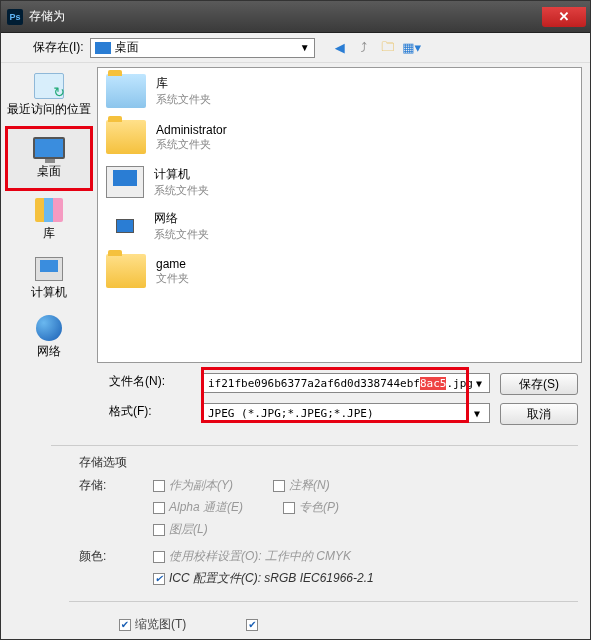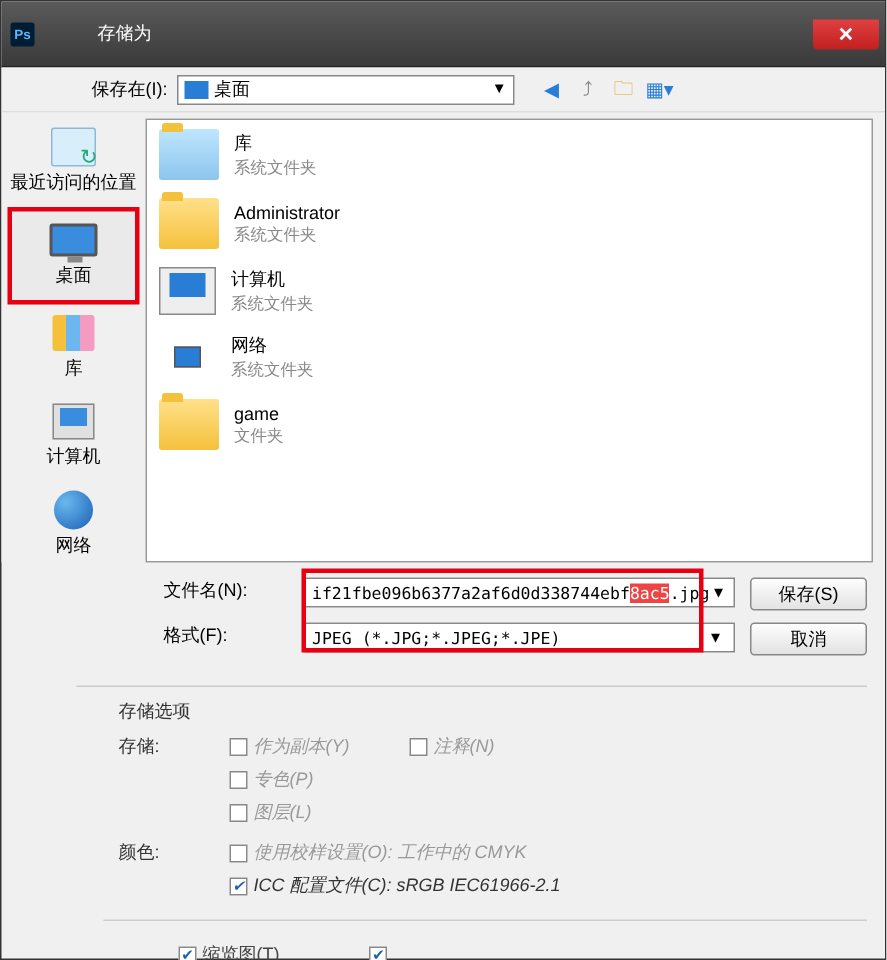--- a/index.html
+++ b/index.html
@@ -1,22 +1,22 @@
 <!DOCTYPE html>
 <html><head>
 <meta charset="utf-8">
 <style>
 * { box-sizing: border-box; margin: 0; padding: 0; }
 body { font-family: "Microsoft YaHei", Tahoma, sans-serif; font-size: 12px; background: #fff; width: 591px; height: 640px; overflow: hidden; }
 .window { width: 591px; height: 640px; border: 1px solid #333; background: #f0f0f0; }
-.titlebar { height: 44px; background: linear-gradient(#5a5a5a, #3a3a3a); color: #fff; display: flex; align-items: center; padding-left: 6px; border-bottom: 1px solid #222; gap: 36px; }
+.titlebar { height: 32px; background: linear-gradient(#5a5a5a, #3a3a3a); color: #fff; display: flex; align-items: center; padding-left: 6px; border-bottom: 1px solid #222; }
 .titlebar .ps-icon { width: 16px; height: 16px; background: #001d33; color: #5fb5f6; font-size: 9px; font-weight: bold; display: flex; align-items: center; justify-content: center; border-radius: 2px; margin-right: 6px; }
 .titlebar .title { flex: 1; font-size: 12px; }
 .titlebar .close-btn { width: 44px; height: 20px; margin-right: 4px; background: linear-gradient(#e04040, #c02020); color: #fff; display: flex; align-items: center; justify-content: center; border-radius: 0 0 3px 3px; font-size: 13px; font-weight: bold; }
-.toolbar { height: 30px; display: flex; align-items: center; padding: 0 8px 0 60px; gap: 6px; background: #f0f0f0; border-bottom: 1px solid #ddd; }
+.toolbar { height: 30px; display: flex; align-items: center; padding: 0 8px 0 32px; gap: 6px; background: #f0f0f0; border-bottom: 1px solid #ddd; }
 .toolbar .label { font-size: 12px; }
 .toolbar .path-dd { flex: 1; max-width: 225px; height: 20px; border: 1px solid #888; background: #fff; display: flex; align-items: center; padding: 0 4px; }
 .toolbar .path-dd .desktop-ico { width: 16px; height: 12px; background: #2a7dd4; margin-right: 4px; }
 .toolbar .path-dd .arrow { margin-left: auto; font-size: 10px; }
 .toolbar .icons { display: flex; gap: 6px; margin-left: 10px; align-items: center; }
 .toolbar .icons span { width: 18px; height: 18px; display: flex; align-items: center; justify-content: center; font-size: 13px; }
 .body-row { display: flex; height: 300px; }
 .sidebar { width: 96px; background: #f0f0f0; padding-top: 4px; text-align: right; }
 .sidebar .place { display: flex; flex-direction: column; align-items: center; padding: 4px 0 8px; font-size: 12px; cursor: default; }
 .sidebar .place.selected { background: #eaeaea; border: 3px solid #e60012; margin: 0 4px; }
@@ -196,20 +196,24 @@
               <span>作为副本(Y)</span>
             </label>
           <label class="chk">
               <span class="box"></span>
               <span>注释(N)</span>
             </label>
         </div>
         <div class="oline">
           <label class="chk">
               <span class="box"></span>
+              <span>Alpha 通道(E)</span>
+            </label>
+          <label class="chk">
+              <span class="box"></span>
               <span>专色(P)</span>
             </label>
         </div>
         <div class="oline">
           <label class="chk">
               <span class="box"></span>
               <span>图层(L)</span>
             </label>
         </div>
       </div>

